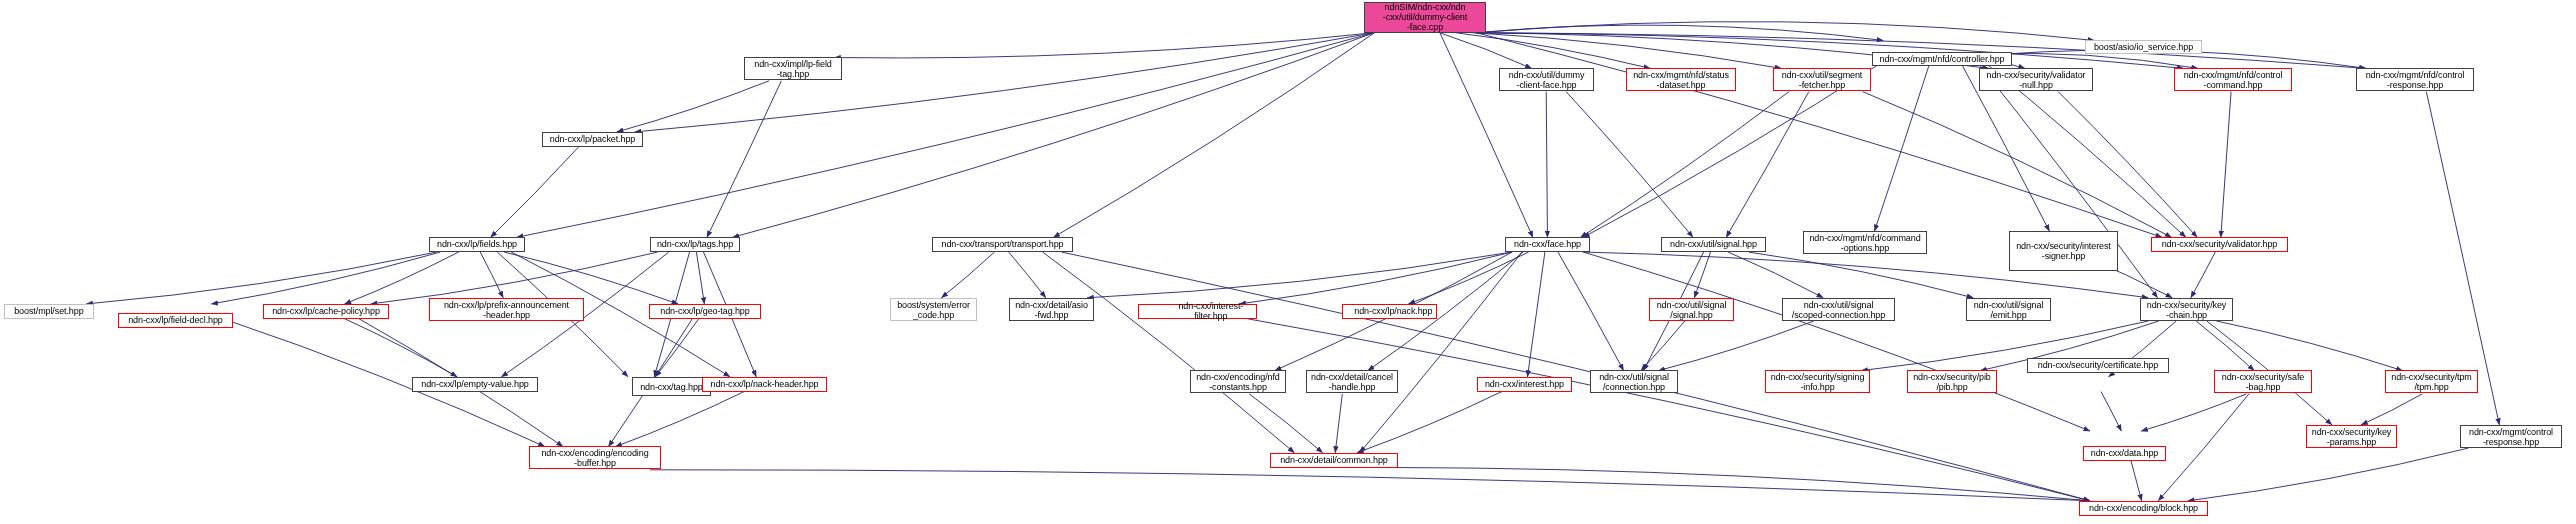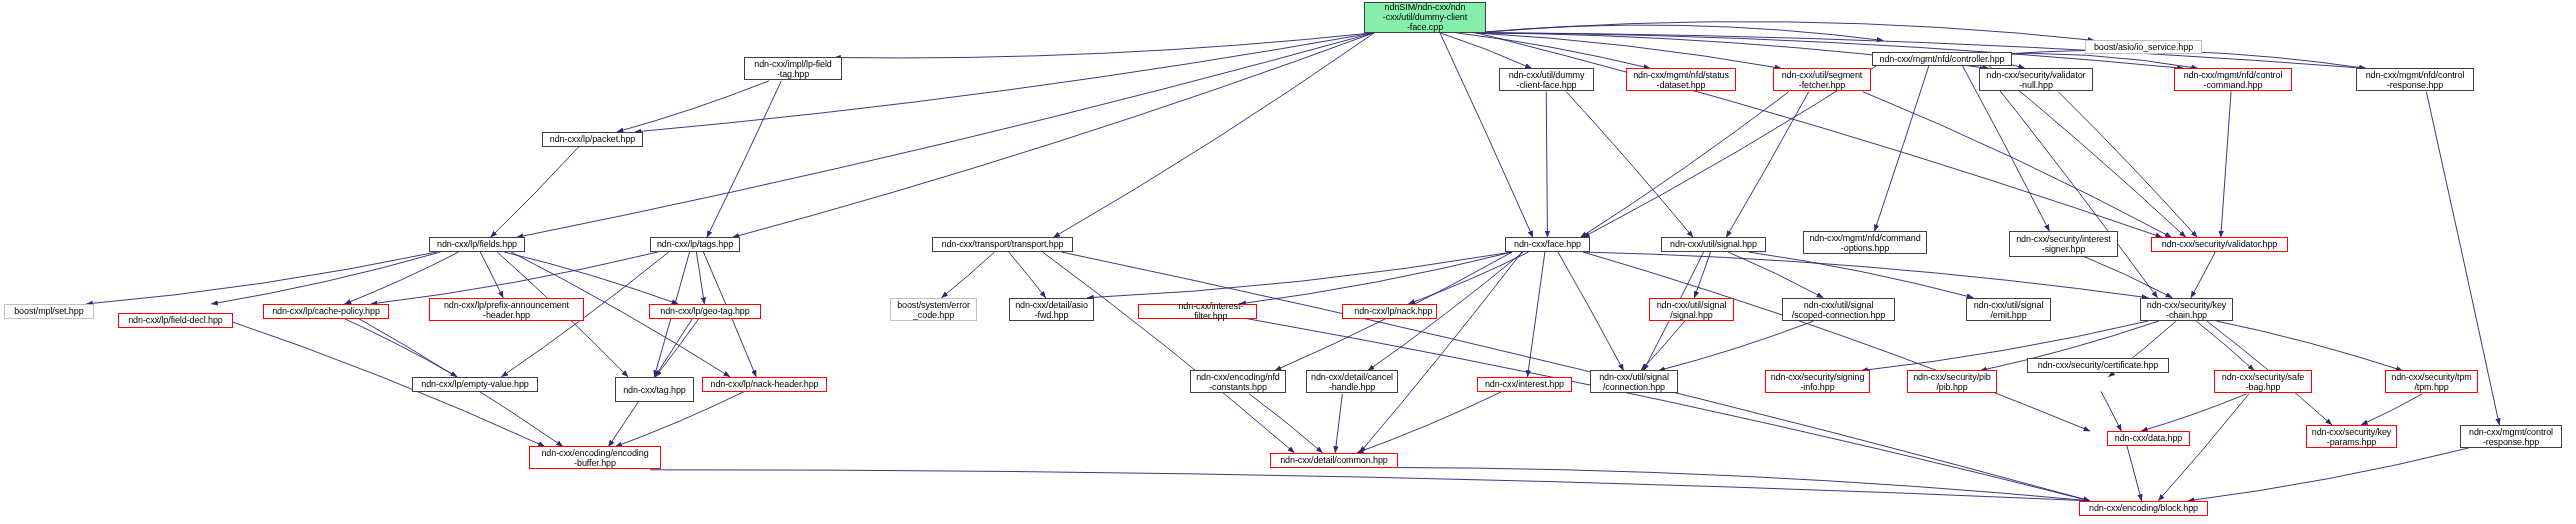--- a/index.html
+++ b/index.html
@@ -32,21 +32,21 @@
     color:#000000;
     letter-spacing:-0.1px;
     padding:0.8px 2.3px;
     white-space:pre-line;
     z-index:5;
   }
   .node.solid{ border:0.8px solid #404040; }
   .node.red{ border:0.8px solid #ff0000; }
   .node.gray{ border:0.8px solid #c0c0c0; color:#000000;}
   .node.root{
-    background:#86efac;
+    background:#ec4899;
     border:0.8px solid #404040;
     font-size:9px;
   }
 </style>
 </head>
 <body>
 
 <div id="graph-root">
   <svg id="edge-layer" viewBox="0 0 3324 677" xmlns="http://www.w3.org/2000/svg">
     <defs>
@@ -170,21 +170,21 @@
 -null.hpp</div>
       <div class="node red" style="left: 2174px; top: 68px; width: 118px; height: 23px;">ndn-cxx/mgmt/nfd/control
 -command.hpp</div>
       <div class="node solid" style="left: 429px; top: 237px; width: 96px; height: 14.7px;">ndn-cxx/lp/fields.hpp</div>
       <div class="node solid" style="left: 650px; top: 237px; width: 90px; height: 14.7px;">ndn-cxx/lp/tags.hpp</div>
       <div class="node solid" style="left: 932px; top: 237px; width: 141px; height: 14.7px;">ndn-cxx/transport/transport.hpp</div>
       <div class="node solid" style="left: 1505px; top: 237px; width: 85px; height: 14.7px;">ndn-cxx/face.hpp</div>
       <div class="node solid" style="left: 1661px; top: 237px; width: 105px; height: 14.7px;">ndn-cxx/util/signal.hpp</div>
       <div class="node solid" style="left: 1803px; top: 231px; width: 124px; height: 23px;">ndn-cxx/mgmt/nfd/command
 -options.hpp</div>
-      <div class="node solid" style="left: 2009px; top: 231px; width: 109px; height: 26px;">ndn-cxx/security/interest
+      <div class="node solid" style="left: 2009px; top: 231px; width: 109px; height: 40px;">ndn-cxx/security/interest
 -signer.hpp</div>
       <div class="node red" style="left: 2151px; top: 237px; width: 137px; height: 14.7px;">ndn-cxx/security/validator.hpp</div>
       <div class="node gray" style="left: 3.9px; top: 304px; width: 90px; height: 14.7px;">boost/mpl/set.hpp</div>
       <div class="node red" style="left: 118px; top: 304px; width: 115px; height: 14.7px; margin-top: 9px;">ndn-cxx/lp/field-decl.hpp</div>
       <div class="node red" style="left: 263px; top: 304px; width: 126px; height: 14.7px;">ndn-cxx/lp/cache-policy.hpp</div>
       <div class="node red" style="left: 429px; top: 298px; width: 155px; height: 23px;">ndn-cxx/lp/prefix-announcement
 -header.hpp</div>
       <div class="node red" style="left: 649px; top: 304px; width: 112px; height: 14.7px;">ndn-cxx/lp/geo-tag.hpp</div>
       <div class="node gray" style="left: 890px; top: 298px; width: 87px; height: 23px;">boost/system/error
 _code.hpp</div>
@@ -194,42 +194,42 @@
       <div class="node red" style="left: 1342px; top: 304px; width: 95px; height: 14.7px; padding-left: 10px;">ndn-cxx/lp/nack.hpp</div>
       <div class="node red" style="left: 1649px; top: 298px; width: 85px; height: 23px;">ndn-cxx/util/signal
 /signal.hpp</div>
       <div class="node solid" style="left: 1782px; top: 298px; width: 113px; height: 23px;">ndn-cxx/util/signal
 /scoped-connection.hpp</div>
       <div class="node solid" style="left: 1966px; top: 298px; width: 85px; height: 23px;">ndn-cxx/util/signal
 /emit.hpp</div>
       <div class="node solid" style="left: 2140px; top: 298px; width: 93px; height: 23px;">ndn-cxx/security/key
 -chain.hpp</div>
       <div class="node solid" style="left: 412px; top: 377px; width: 126px; height: 14.7px;">ndn-cxx/lp/empty-value.hpp</div>
-      <div class="node solid" style="left: 615px; top: 377px; width: 79px; height: 25px;">ndn-cxx/tag.hpp</div>
+      <div class="node solid" style="left: 632px; top: 377px; width: 79px; height: 19px;">ndn-cxx/tag.hpp</div>
       <div class="node red" style="left: 702px; top: 377px; width: 125px; height: 14.7px;">ndn-cxx/lp/nack-header.hpp</div>
       <div class="node solid" style="left: 1190px; top: 370px; width: 96px; height: 23px;">ndn-cxx/encoding/nfd
 -constants.hpp</div>
       <div class="node solid" style="left: 1297px; top: 370px; width: 92px; height: 23px; margin-left: 9px;">ndn-cxx/detail/cancel
 -handle.hpp</div>
       <div class="node red" style="left: 1477px; top: 377px; width: 95px; height: 14.7px;">ndn-cxx/interest.hpp</div>
       <div class="node solid" style="left: 1590px; top: 370px; width: 88px; height: 23px;">ndn-cxx/util/signal
 /connection.hpp</div>
       <div class="node red" style="left: 1765px; top: 370px; width: 105px; height: 23px;">ndn-cxx/security/signing
 -info.hpp</div>
       <div class="node red" style="left: 1907px; top: 370px; width: 90px; height: 23px;">ndn-cxx/security/pib
 /pib.hpp</div>
       <div class="node solid" style="left: 2027px; top: 358px; width: 142px; height: 14.7px;">ndn-cxx/security/certificate.hpp</div>
       <div class="node red" style="left: 2214px; top: 370px; width: 98px; height: 23px;">ndn-cxx/security/safe
 -bag.hpp</div>
       <div class="node red" style="left: 2385px; top: 370px; width: 93px; height: 23px;">ndn-cxx/security/tpm
 /tpm.hpp</div>
       <div class="node red" style="left: 529px; top: 446px; width: 132px; height: 23px;">ndn-cxx/encoding/encoding
 -buffer.hpp</div>
       <div class="node red" style="left: 1270px; top: 453px; width: 128px; height: 14.7px;">ndn-cxx/detail/common.hpp</div>
-      <div class="node red" style="left: 2083px; top: 431px; width: 83px; height: 14.7px; margin-left: 24px;">ndn-cxx/data.hpp</div>
+      <div class="node red" style="left: 2083px; top: 446px; width: 83px; height: 14.7px;">ndn-cxx/data.hpp</div>
       <div class="node red" style="left: 2306px; top: 425px; width: 91px; height: 23px;">ndn-cxx/security/key
 -params.hpp</div>
       <div class="node solid" style="left: 2460px; top: 425px; width: 102px; height: 23px;">ndn-cxx/mgmt/control
 -response.hpp</div>
       <div class="node red" style="left: 2079px; top: 501px; width: 129px; height: 14.7px;">ndn-cxx/encoding/block.hpp</div>
     </div>
 </div>
 
 
 </body></html>

